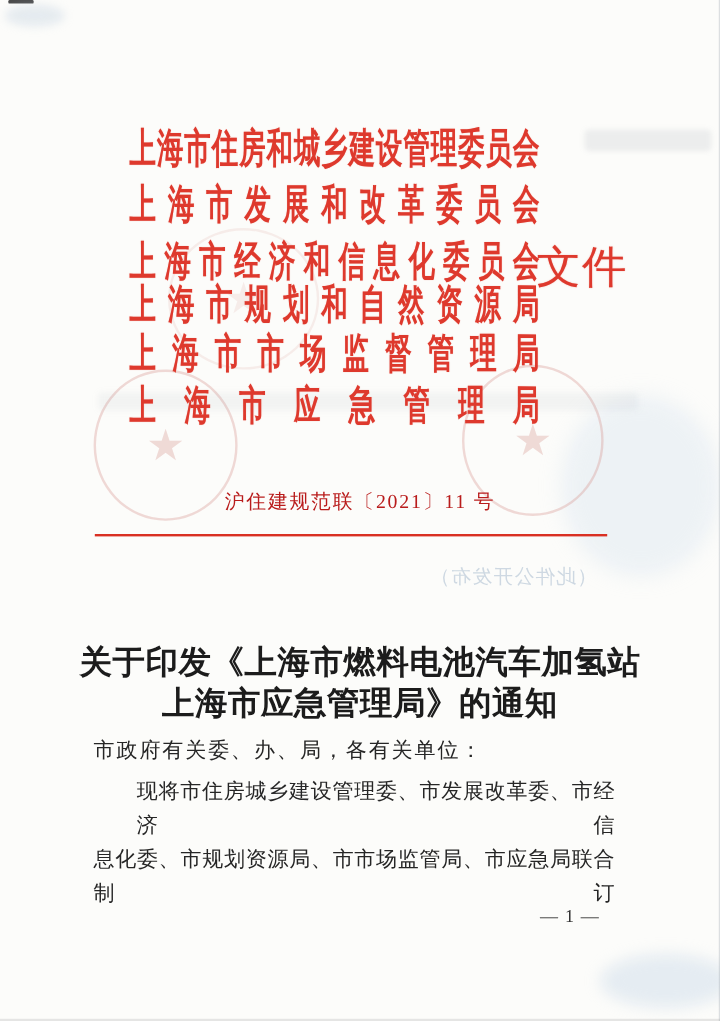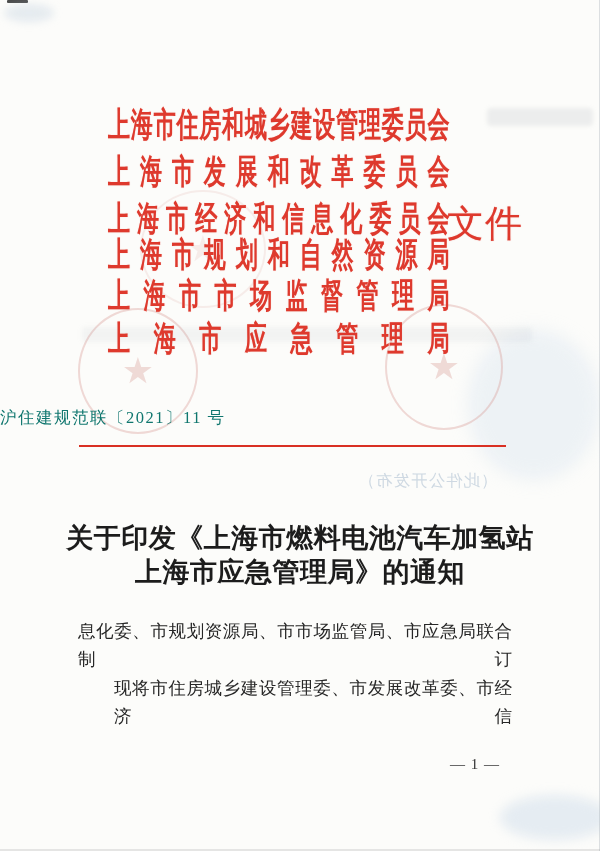--- a/index.html
+++ b/index.html
@@ -30,21 +30,21 @@
   .doc-label {
     position:absolute; left:447px; top:200px;
     font-size:37px; font-weight:normal; color:#de392d;
     letter-spacing:1px; line-height:48px;
     text-shadow:0 0 1px rgba(222,57,45,.5);
   }
 
   
   .doc-number {
     position:absolute; left:0; top:407px; width:600px;
-    text-align:left; font-size:16.5px; color:#0f766e; letter-spacing:1.5px;
+    text-align:center; font-size:16.5px; color:#b91c1c; letter-spacing:1.5px;
   }
   .red-rule {
     position:absolute; left:79px; top:445px; width:427px; height:2px;
     background:#d93023;
   }
 
   
   .bleed-note {
     position:absolute; left:345px; top:470px; width:165px;
     text-align:center; font-size:16.5px; letter-spacing:1px;
@@ -65,21 +65,21 @@
     border:2px solid rgba(214,148,142,.34);
     display:flex; align-items:center; justify-content:center;
   }
   .seal .star { color:rgba(210,140,134,.30); font-size:36px; line-height:1; }
   .seal.s1 { left:78px;  top:308px; width:120px; height:126px; }
   .seal.s2 { left:385px; top:304px; width:118px; height:126px; }
   .seal.s3 { left:140px; top:190px; width:126px; height:118px; opacity:.45; }
 
   
   .title-block {
-    position:absolute; left:0; top:522px; width:600px;
+    position:absolute; left:0; top:536px; width:600px;
     text-align:center; font-size:27px; font-weight:bold; color:#1c1c1c;
     line-height:33.5px; letter-spacing:.5px;
   }
 
   
   .body-block { position:absolute; left:78px; top:611px; width:434px;
                 font-size:17.5px; color:#262626; }
   .salutation { letter-spacing:1.6px; line-height:28px; }
   .body-lines { margin-top:6px; }
   .body-line {
@@ -147,21 +147,22 @@
   <div class="red-rule"></div>
 
   <div class="bleed-note">（此件公开发布）</div>
 
   <div class="title-block">
     <div>关于印发《上海市燃料电池汽车加氢站</div>
     <div>上海市应急管理局》的通知</div>
   </div>
 
   <div class="body-block">
+    <div class="salutation">市政府有关委、办、局，各有关单位：</div>
     <div class="body-lines">
+      <div class="body-line indent">现将市住房城乡建设管理委、市发展改革委、市经济信</div>
       <div class="body-line">息化委、市规划资源局、市市场监管局、市应急局联合制订</div>
-      <div class="body-line indent">现将市住房城乡建设管理委、市发展改革委、市经济信</div>
     </div>
   </div>
 
   <div class="page-number">— 1 —</div>
 
 </div>
 
 </body></html>

